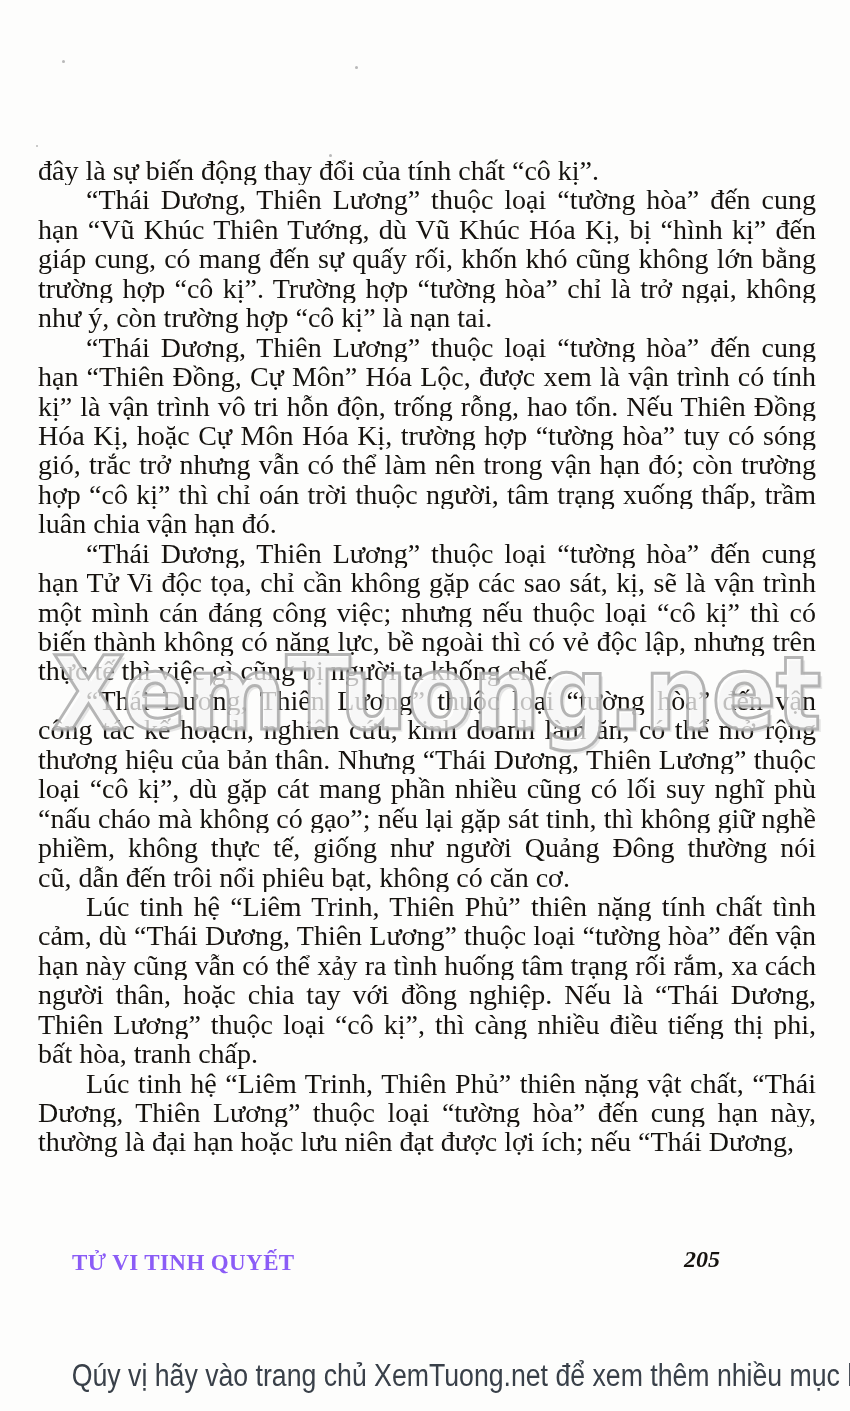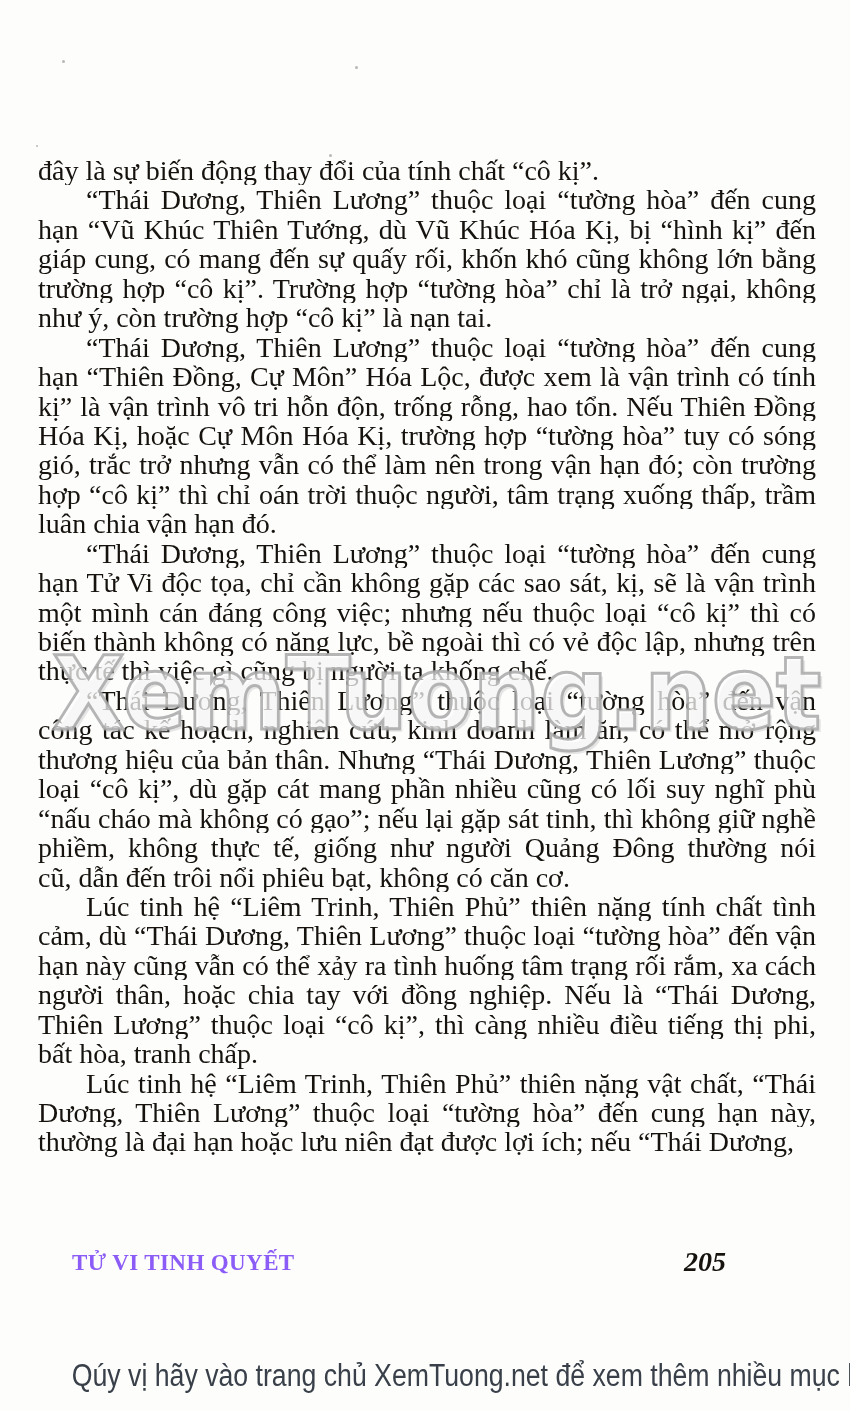--- a/index.html
+++ b/index.html
@@ -53,21 +53,21 @@
     letter-spacing:0.4px;
     color:#8b5cf6;
     z-index:1;
     margin-left:28px;
   }
   .page-number{
     position:absolute;
     left:684px;top:1246px;
     font-weight:bold;
     font-style:italic;
-    font-size:28px;
+    font-size:24px;
     color:#16130f;
     z-index:1;
   }
   .bottom-banner{
     position:absolute;
     left:0;top:1358px;
     width:850px;
     text-align:center;
     z-index:1;
   }

